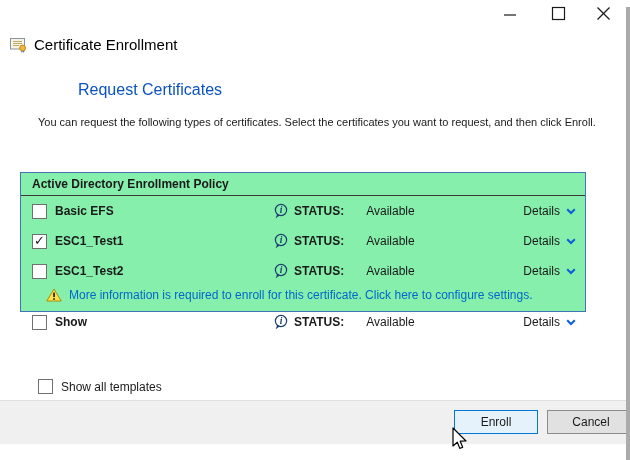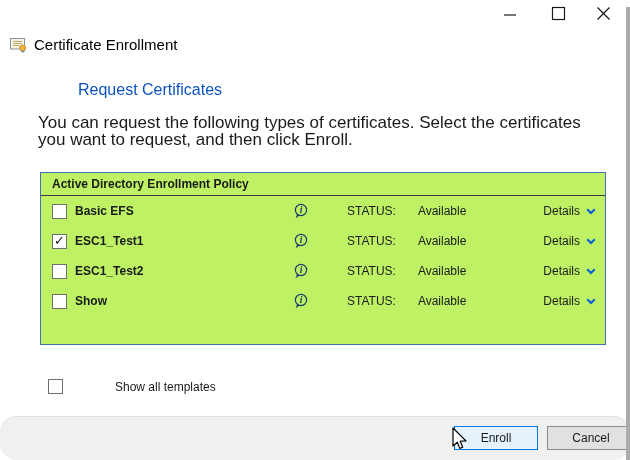--- a/index.html
+++ b/index.html
@@ -11,44 +11,44 @@
   .win-btn{position:absolute;display:flex;align-items:center;justify-content:center;cursor:default;}
   .win-btn.min{left:498px;top:6px;width:24px;height:16px;}
   .win-btn.max{left:547px;top:4px;width:22px;height:18px;}
   .win-btn.close{left:592px;top:4px;width:22px;height:18px;}
   
   .app-header{position:absolute;left:10px;top:36px;display:flex;align-items:center;gap:7px;}
   .app-title{font-size:15px;color:#000000;}
   
   .page-title{position:absolute;left:38px;top:81px;font-size:16px;font-weight:400;
     color:var(--heading-blue,#0B53C0);margin-left:40px;}
-  .page-desc{position:absolute;left:38px;top:114px;width:566px;font-size:17px;line-height:17px;color:#1a1a1a;}
-  
-  .panel{position:absolute;left:40px;top:172px;width:566px;height:173px;
-    border:1px solid var(--panel-border,#4472B4);background:#bef264;box-sizing:border-box;}
+  .page-desc{position:absolute;left:38px;top:114px;width:566px;font-size:11px;line-height:17px;color:#1a1a1a;}
+  
+  .panel{position:absolute;left:20px;top:172px;width:566px;height:140px;
+    border:1px solid var(--panel-border,#4472B4);background:#86efac;box-sizing:border-box;}
   .panel-header{height:22px;line-height:22px;padding-left:11px;font-size:12px;font-weight:bold;
     border-bottom:1px solid var(--panel-header-line,#3a3a3a);}
   .cert-row{position:relative;display:flex;align-items:center;height:30px;padding-left:11px;}
   .checkbox{width:13px;height:13px;border:1px solid #707070;background:#fff;flex:none;
     display:inline-flex;align-items:center;justify-content:center;margin-right:8px;cursor:default;}
   .checkmark{display:none;font-size:13px;line-height:1;margin-top:-1px;color:#1a1a1a;}
   .checkbox.checked .checkmark{display:block;}
   .cert-name{font-size:12px;font-weight:bold;}
   .status-group{position:absolute;left:253px;display:flex;align-items:center;}
   .info-icon{margin-right:6px;display:inline-flex;}
-  .status-label{font-weight:normal;font-size:12px;margin-left:33px;}
+  .status-label{font-weight:bold;font-size:12px;}
   .status-value{font-size:12px;margin-left:22px;}
   .details{position:absolute;right:9px;display:flex;align-items:center;gap:6px;font-size:12px;cursor:pointer;justify-content:space-between;}
   .warning-row{display:flex;align-items:center;height:24px;padding-left:25px;gap:7px;margin-top:-3px;}
   .warn-link{color:var(--link-blue,#0066CC);font-size:12px;text-decoration:none;cursor:pointer;}
   
-  .show-all{position:absolute;left:48px;top:379px;display:flex;align-items:center;font-size:12px;gap:44px;}
-  
-  .footer{position:absolute;left:0;right:0;bottom:0;height:43px;
-    background:var(--footer-bg,#F0F0F0);border-top:1px solid var(--footer-line,#DFDFDF);border-radius:17px;}
+  .show-all{position:absolute;left:38px;top:379px;display:flex;align-items:center;font-size:12px;}
+  
+  .footer{position:absolute;left:0;right:0;bottom:16px;height:43px;
+    background:var(--footer-bg,#F0F0F0);border-top:1px solid var(--footer-line,#DFDFDF);}
   .btn{position:absolute;top:9px;height:24px;font-family:"Liberation Sans",sans-serif;
     font-size:12px;color:#1a1a1a;box-sizing:border-box;cursor:default;}
   .btn.enroll{left:454px;width:84px;background:var(--enroll-bg,#E5F1FB);
     border:1px solid var(--enroll-border,#0078D7);}
   .btn.cancel{left:547px;width:88px;background:var(--cancel-bg,#E1E1E1);
     border:1px solid var(--cancel-border,#8C8C8C);}
   
   .right-edge{position:absolute;right:0;top:7px;bottom:0;width:4px;
     background:var(--window-edge,#ABABAB);}
   .cursor{position:absolute;left:452px;top:427px;z-index:20;pointer-events:none;}
@@ -155,20 +155,28 @@
       <span class="status-label">STATUS:</span>
       <span class="status-value">Available</span>
     </span>
     <span class="details">
       <span>Details</span>
       <svg width="10" height="7" viewBox="0 0 10 7">
         <polyline points="1.2,1.2 5,5 8.8,1.2" fill="none" stroke="#0B5ED7" stroke-width="2"></polyline>
       </svg>
     </span>
   </div>
+        <div class="warning-row">
+    <svg width="16" height="14" viewBox="0 0 16 14">
+      <path d="M8,1 L15.2,13 L0.8,13 Z" fill="#FFE14D" stroke="#A98F00" stroke-width="1"></path>
+      <rect x="7.3" y="4.6" width="1.5" height="4.4" fill="#000"></rect>
+      <rect x="7.3" y="10.2" width="1.5" height="1.6" fill="#000"></rect>
+    </svg>
+    <a class="warn-link">More information is required to enroll for this certificate. Click here to configure settings.</a>
+  </div>
         <div class="cert-row">
     <span class="checkbox">
       
     </span>
     <span class="cert-name">Show</span>
     <span class="status-group">
       <span class="info-icon">
         <svg width="14" height="16" viewBox="0 0 14 16">
           <circle cx="7" cy="7" r="5.6" fill="none" stroke="#1C3E6E" stroke-width="1.2"></circle>
           <path d="M3.1,11.3 L1.7,15.2 L5.6,12.6 Z" fill="#1C3E6E"></path>

